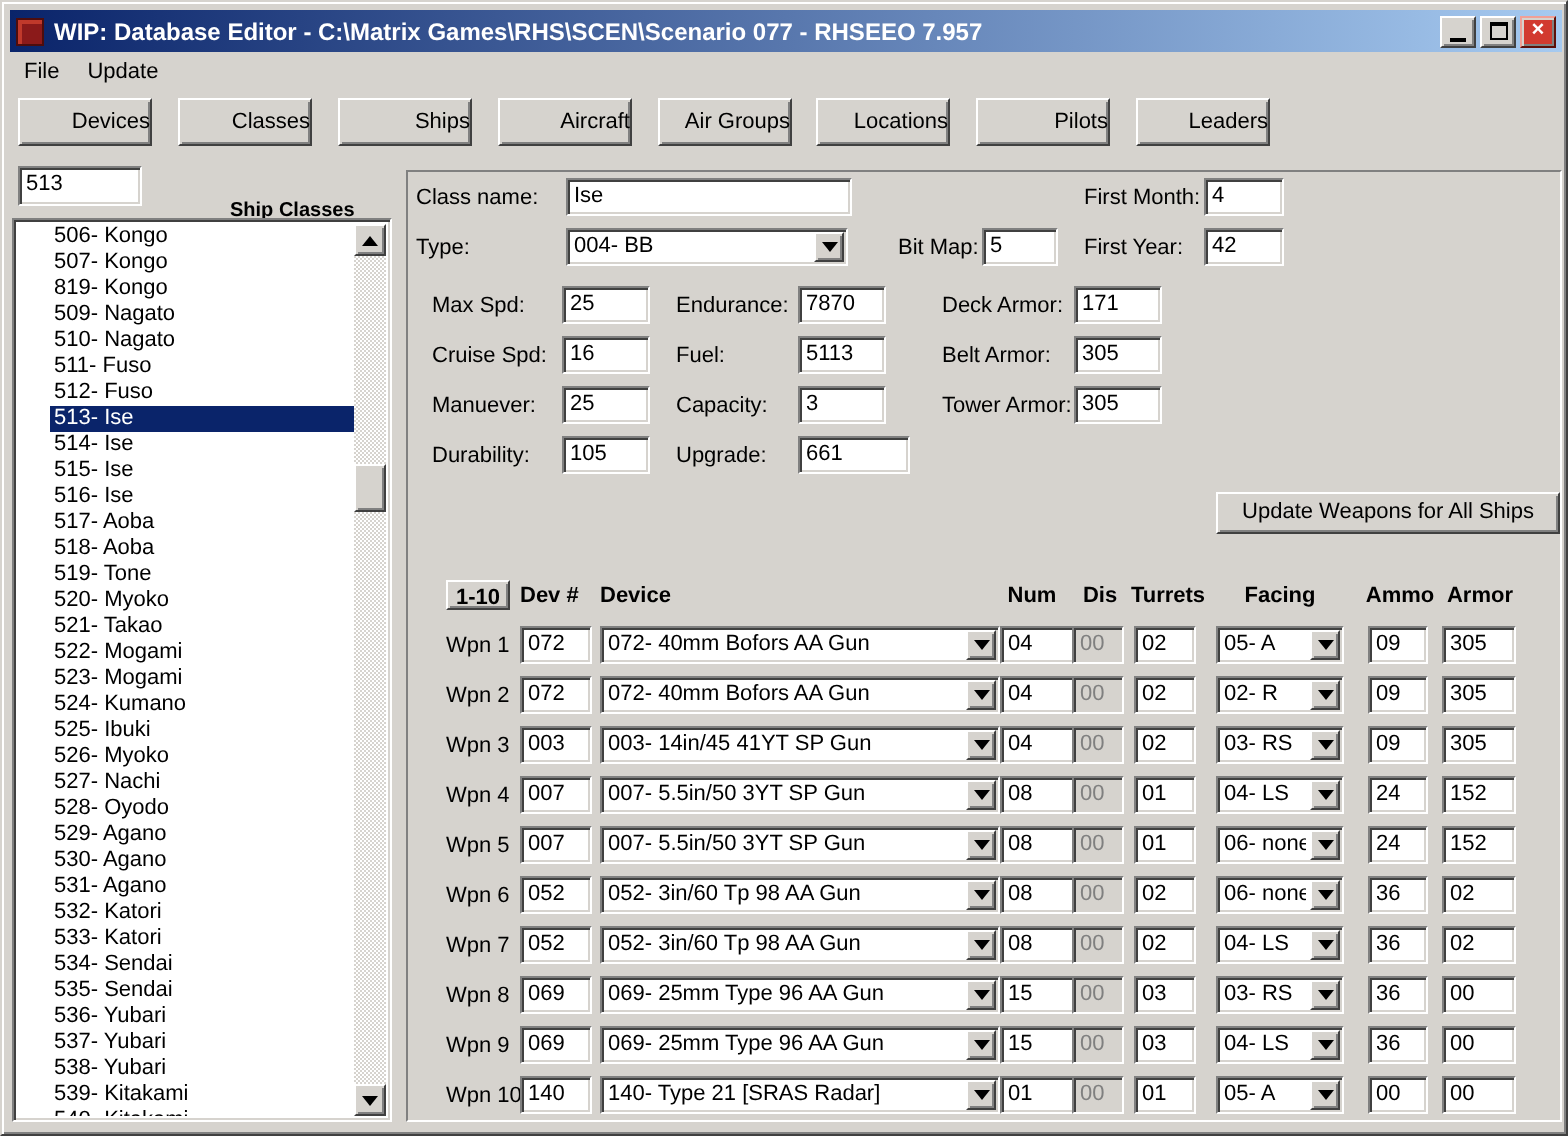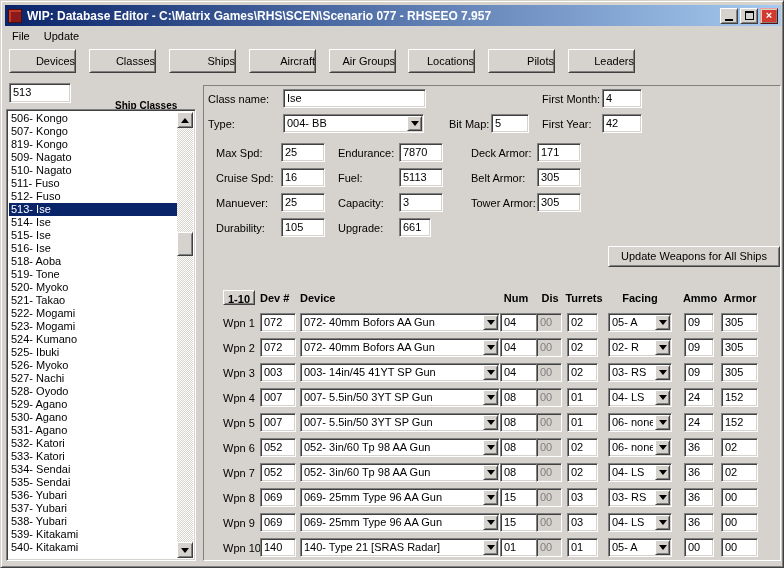--- a/index.html
+++ b/index.html
@@ -40,21 +40,21 @@
 
   
   .tab-btn { position:absolute; top:48px; width:67px; height:24px; text-align:right;
     padding-top:5px; cursor:default; }
 
   
   .heading { position:absolute; left:98px; top:99px; font-size:10px; font-weight:bold;margin-left:16px; }
   .listbox { position:absolute; left:5px; top:108px; width:190px; height:452px; background:#fff;
     border:1px solid; border-color:#808080 #ffffff #ffffff #808080;
     box-shadow: inset 1px 1px 0 #404040, inset -1px -1px 0 #d6d3ce; }
-  .list-inner { position:absolute; left:2px; top:2px; right:18px; bottom:2px; overflow:hidden; }
+  .list-inner { position:absolute; left:2px; top:2px; right:18px; bottom:2px; overflow:hidden;padding-left:16px; }
   .list-item { height:13px; line-height:13px; padding-left:2px; white-space:nowrap; }
   .list-item.selected { background:#0a246a; color:#fff; }
   .vscroll { position:absolute; top:2px; right:2px; bottom:2px; width:16px;
     background-image: conic-gradient(#ffffff 25%, #d6d3ce 0 50%, #ffffff 0 75%, #d6d3ce 0);
     background-size:2px 2px; }
   .sb-btn { position:absolute; left:0; width:16px; height:16px; display:flex; align-items:center; justify-content:center; }
   .sb-up { top:0; } .sb-down { bottom:0; }
   .sb-thumb { position:absolute; left:0; top:120px; width:16px; height:24px; }
   .tri-up { width:0; height:0; border:4px solid transparent; border-bottom:5px solid #000; margin-top:-4px; }
   .tri-down { width:0; height:0; border:4px solid transparent; border-top:5px solid #000; margin-bottom:-4px; }
@@ -131,20 +131,21 @@
         <div class="list-item">507- Kongo</div>
         <div class="list-item">819- Kongo</div>
         <div class="list-item">509- Nagato</div>
         <div class="list-item">510- Nagato</div>
         <div class="list-item">511- Fuso</div>
         <div class="list-item">512- Fuso</div>
         <div class="list-item selected">513- Ise</div>
         <div class="list-item">514- Ise</div>
         <div class="list-item">515- Ise</div>
         <div class="list-item">516- Ise</div>
+        <div class="list-item">517- Aoba</div>
         <div class="list-item">518- Aoba</div>
         <div class="list-item">519- Tone</div>
         <div class="list-item">520- Myoko</div>
         <div class="list-item">521- Takao</div>
         <div class="list-item">522- Mogami</div>
         <div class="list-item">523- Mogami</div>
         <div class="list-item">524- Kumano</div>
         <div class="list-item">525- Ibuki</div>
         <div class="list-item">526- Myoko</div>
         <div class="list-item">527- Nachi</div>
@@ -207,21 +208,21 @@
   <span class="lbl" style="left:215px;top:196px">Manuever:</span>
   <div class="field" style="left:280px;top:192px;width:44px">25</div>
   <span class="lbl" style="left:337px;top:196px">Capacity:</span>
   <div class="field" style="left:398px;top:192px;width:44px">3</div>
   <span class="lbl" style="left:470px;top:196px">Tower Armor:</span>
   <div class="field" style="left:536px;top:192px;width:44px">305</div>
 
   <span class="lbl" style="left:215px;top:221px">Durability:</span>
   <div class="field" style="left:280px;top:217px;width:44px">105</div>
   <span class="lbl" style="left:337px;top:221px">Upgrade:</span>
-  <div class="field" style="left:398px;top:217px;width:32px">661</div>
+  <div class="field" style="left:398px;top:217px;width:56px">661</div>
 
   <div class="push-btn raised" style="left:607px;top:245px;width:172px;height:21px;padding-top:3px">Update Weapons for All Ships</div>
 
   <div class="push-btn raised range-btn">1-10</div>
   <div id="wpn-headers">
       <span class="wpn-hdr" style="left: 259px; width: 40px; text-align: left;">Dev #</span>
       <span class="wpn-hdr" style="left: 299px; width: 60px; text-align: left;">Device</span>
       <span class="wpn-hdr" style="left: 497px; width: 36px; text-align: center;">Num</span>
       <span class="wpn-hdr" style="left: 531px; width: 36px; text-align: center;">Dis</span>
       <span class="wpn-hdr" style="left: 560px; width: 46px; text-align: center;">Turrets</span>

